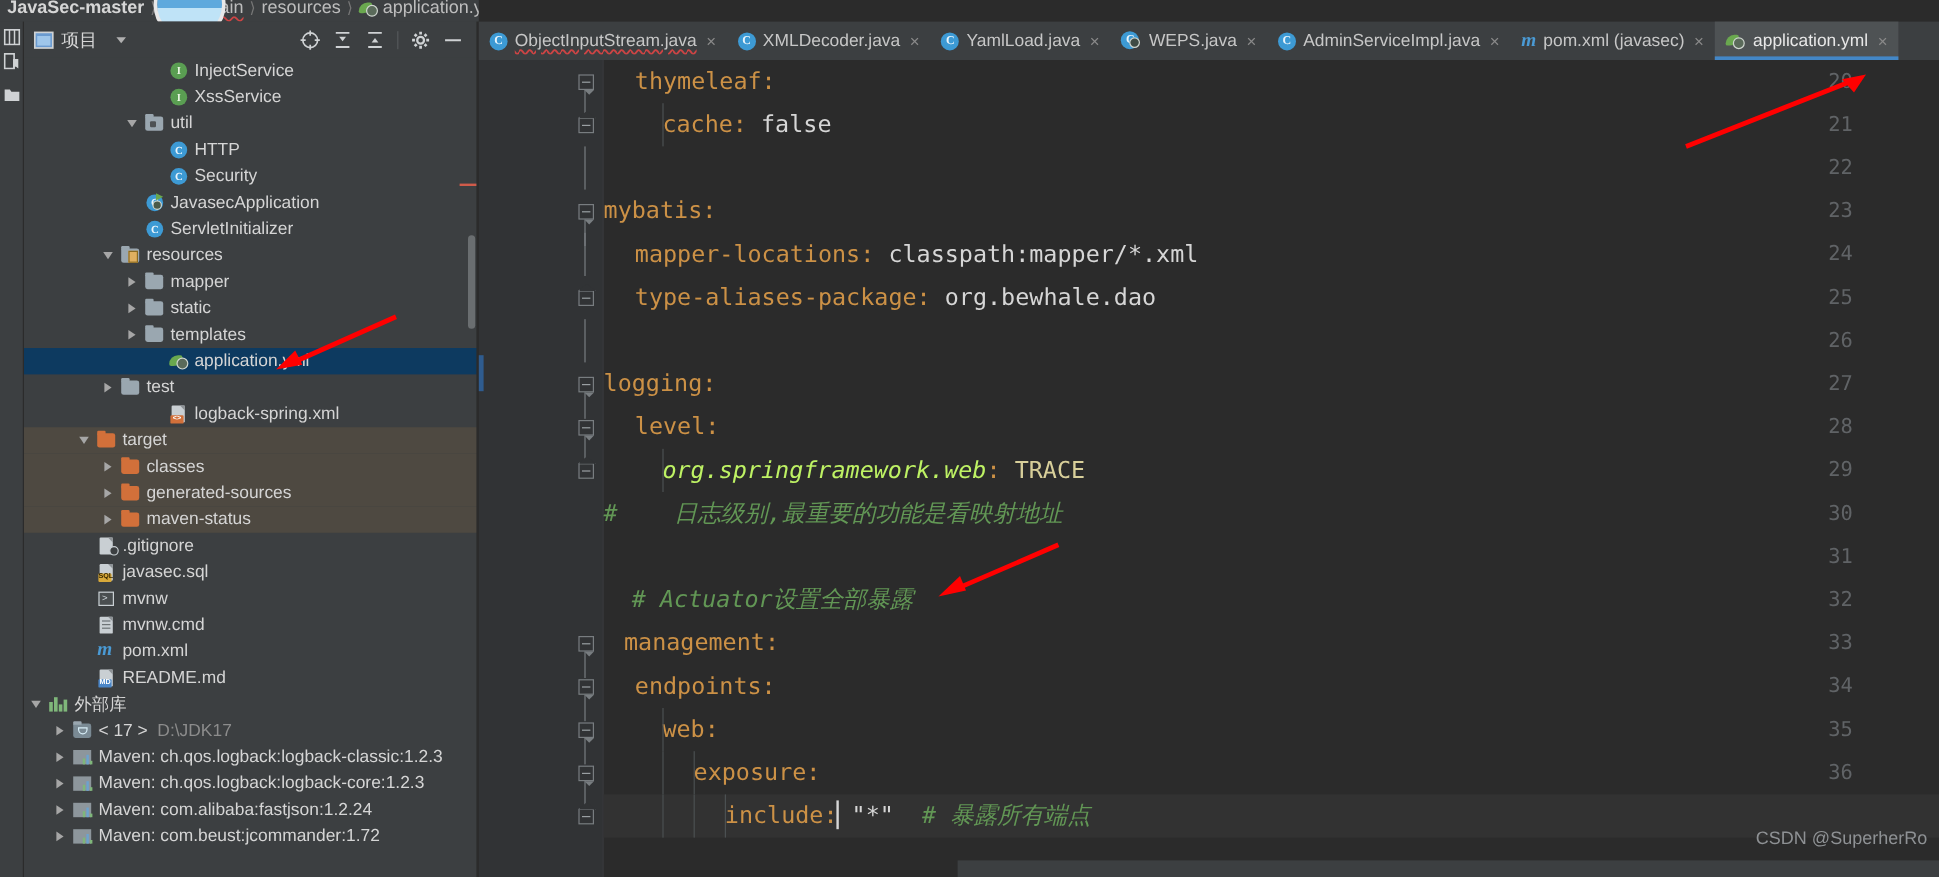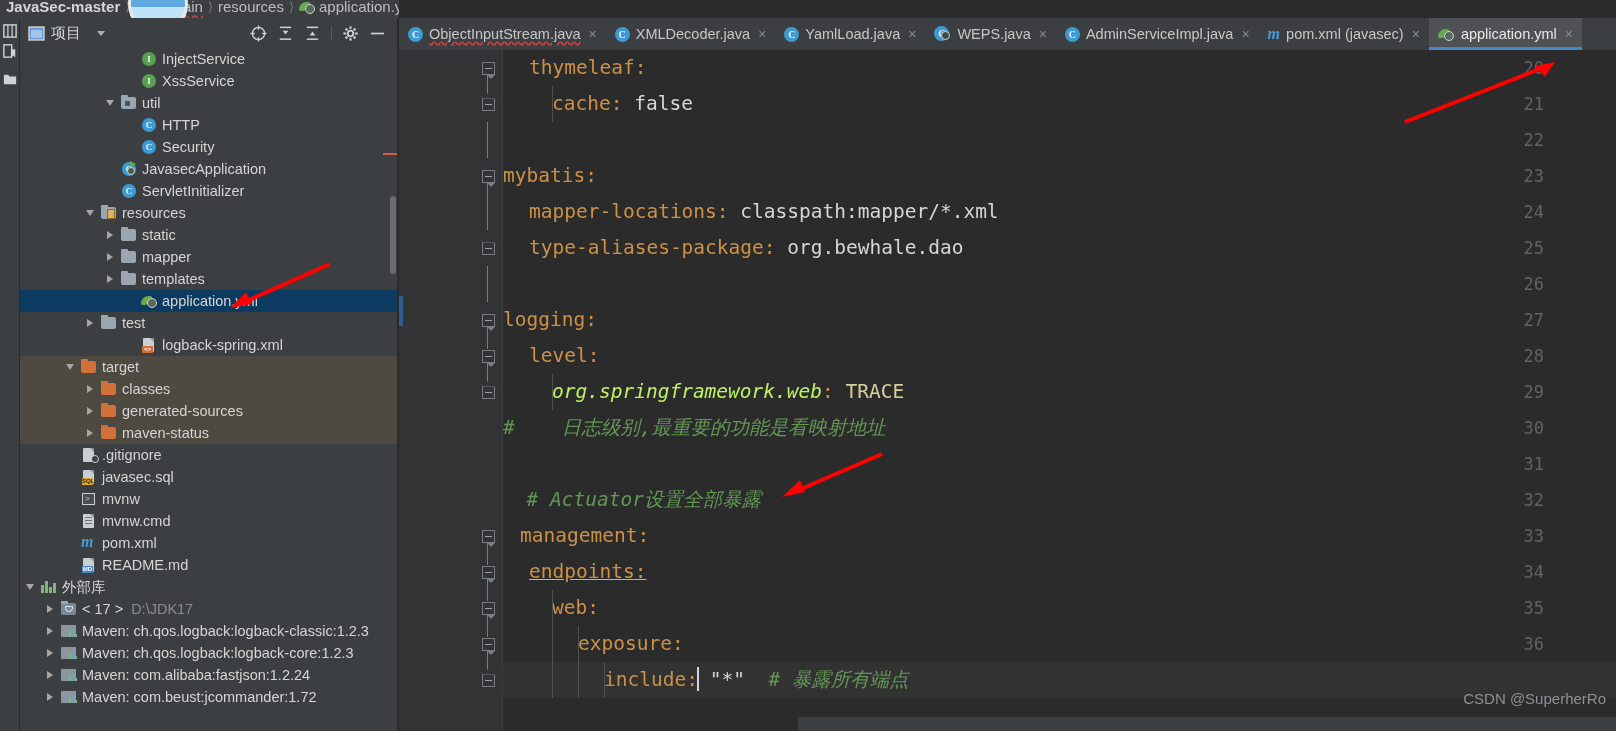--- a/index.html
+++ b/index.html
@@ -428,31 +428,31 @@
           <span class="tlabel">resources</span>
         </div>
         <div class="trow">
           <span style="display: inline-block; width: 80px; min-width: 80px;"></span>
           <span class="tw">
             <span class="arrow"></span>
           </span>
           <span class="ticon">
             <span class="ic-folder"></span>
           </span>
+          <span class="tlabel">mapper</span>
+        </div>
+        <div class="trow">
+          <span style="display: inline-block; width: 80px; min-width: 80px;"></span>
+          <span class="tw">
+            <span class="arrow"></span>
+          </span>
+          <span class="ticon">
+            <span class="ic-folder"></span>
+          </span>
           <span class="tlabel">static</span>
-        </div>
-        <div class="trow">
-          <span style="display: inline-block; width: 80px; min-width: 80px;"></span>
-          <span class="tw">
-            <span class="arrow"></span>
-          </span>
-          <span class="ticon">
-            <span class="ic-folder"></span>
-          </span>
-          <span class="tlabel">mapper</span>
         </div>
         <div class="trow">
           <span style="display: inline-block; width: 80px; min-width: 80px;"></span>
           <span class="tw">
             <span class="arrow"></span>
           </span>
           <span class="ticon">
             <span class="ic-folder"></span>
           </span>
           <span class="tlabel">templates</span>
@@ -808,21 +808,21 @@
           <div class="cline" style="top: 144px;"><span style="margin-left: 26px;"><span class="k-key">mapper-locations</span><span class="k-col">:</span><span class="k-val"> classpath:mapper/*.xml</span></span></div>
           <div class="cline" style="top: 180px;"><span style="margin-left: 26px; text-align: right;"><span class="k-key">type-aliases-package</span><span class="k-col">:</span><span class="k-val"> org.bewhale.dao</span></span></div>
           <div class="cline" style="top: 216px;"><span style="margin-left: 0px;"></span></div>
           <div class="cline" style="top: 252px;"><span style="margin-left: 0px;"><span class="k-key">logging</span><span class="k-col">:</span></span></div>
           <div class="cline" style="top: 288px;"><span style="margin-left: 26px;"><span class="k-key">level</span><span class="k-col">:</span></span></div>
           <div class="cline" style="top: 324px;"><span class="indent-guide" style="left: 49px; top: 0px; height: 36px;"></span><span style="margin-left: 49px;"><span class="k-ital">org.springframework.web</span><span class="k-col">:</span><span class="k-trace"> TRACE</span></span></div>
           <div class="cline" style="top: 360px;"><span style="margin-left: 0px;"><span class="k-com">#    日志级别,最重要的功能是看映射地址</span></span></div>
           <div class="cline" style="top: 396px;"><span style="margin-left: 0px;"></span></div>
           <div class="cline" style="top: 432px;"><span style="margin-left: 0px;"><span class="k-com">  # Actuator设置全部暴露</span></span></div>
           <div class="cline" style="top: 468px;"><span style="margin-left: 17px;"><span class="k-key">management</span><span class="k-col">:</span></span></div>
-          <div class="cline" style="top: 504px;"><span style="margin-left: 26px; text-decoration: underline;"><span class="k-key">endpoints</span><span class="k-col">:</span></span></div>
+          <div class="cline" style="top: 504px;"><span style="margin-left: 26px;"><span class="k-key">endpoints</span><span class="k-col">:</span></span></div>
           <div class="cline" style="top: 540px;"><span class="indent-guide" style="left: 49px; top: 0px; height: 36px;"></span><span style="margin-left: 49px;"><span class="k-key">web</span><span class="k-col">:</span></span></div>
           <div class="cline" style="top: 576px;"><span class="indent-guide" style="left: 49px; top: 0px; height: 36px;"></span><span class="indent-guide" style="left: 75px; top: 0px; height: 36px;"></span><span style="margin-left: 75px;"><span class="k-key">exposure</span><span class="k-col">:</span></span></div>
           <div class="cline curline" style="top: 612px;"><span class="indent-guide" style="left: 49px; top: 0px; height: 36px;"></span><span class="indent-guide" style="left: 75px; top: 0px; height: 36px;"></span><span class="indent-guide" style="left: 101px; top: 0px; height: 36px;"></span><span style="margin-left: 101px;"><span class="k-key">include</span><span class="k-col">:</span><span class="caret"></span><span class="k-val"> "*"  </span><span class="k-com"># 暴露所有端点</span></span></div>
         </div>
     </div>
     <div class="bottom-bar"></div>
   </div>
   <div class="left-scroll-mark"></div>
 
   <svg class="annot" style="left:1395px;top:60px;width:170px;height:70px" viewBox="0 0 170 70">

